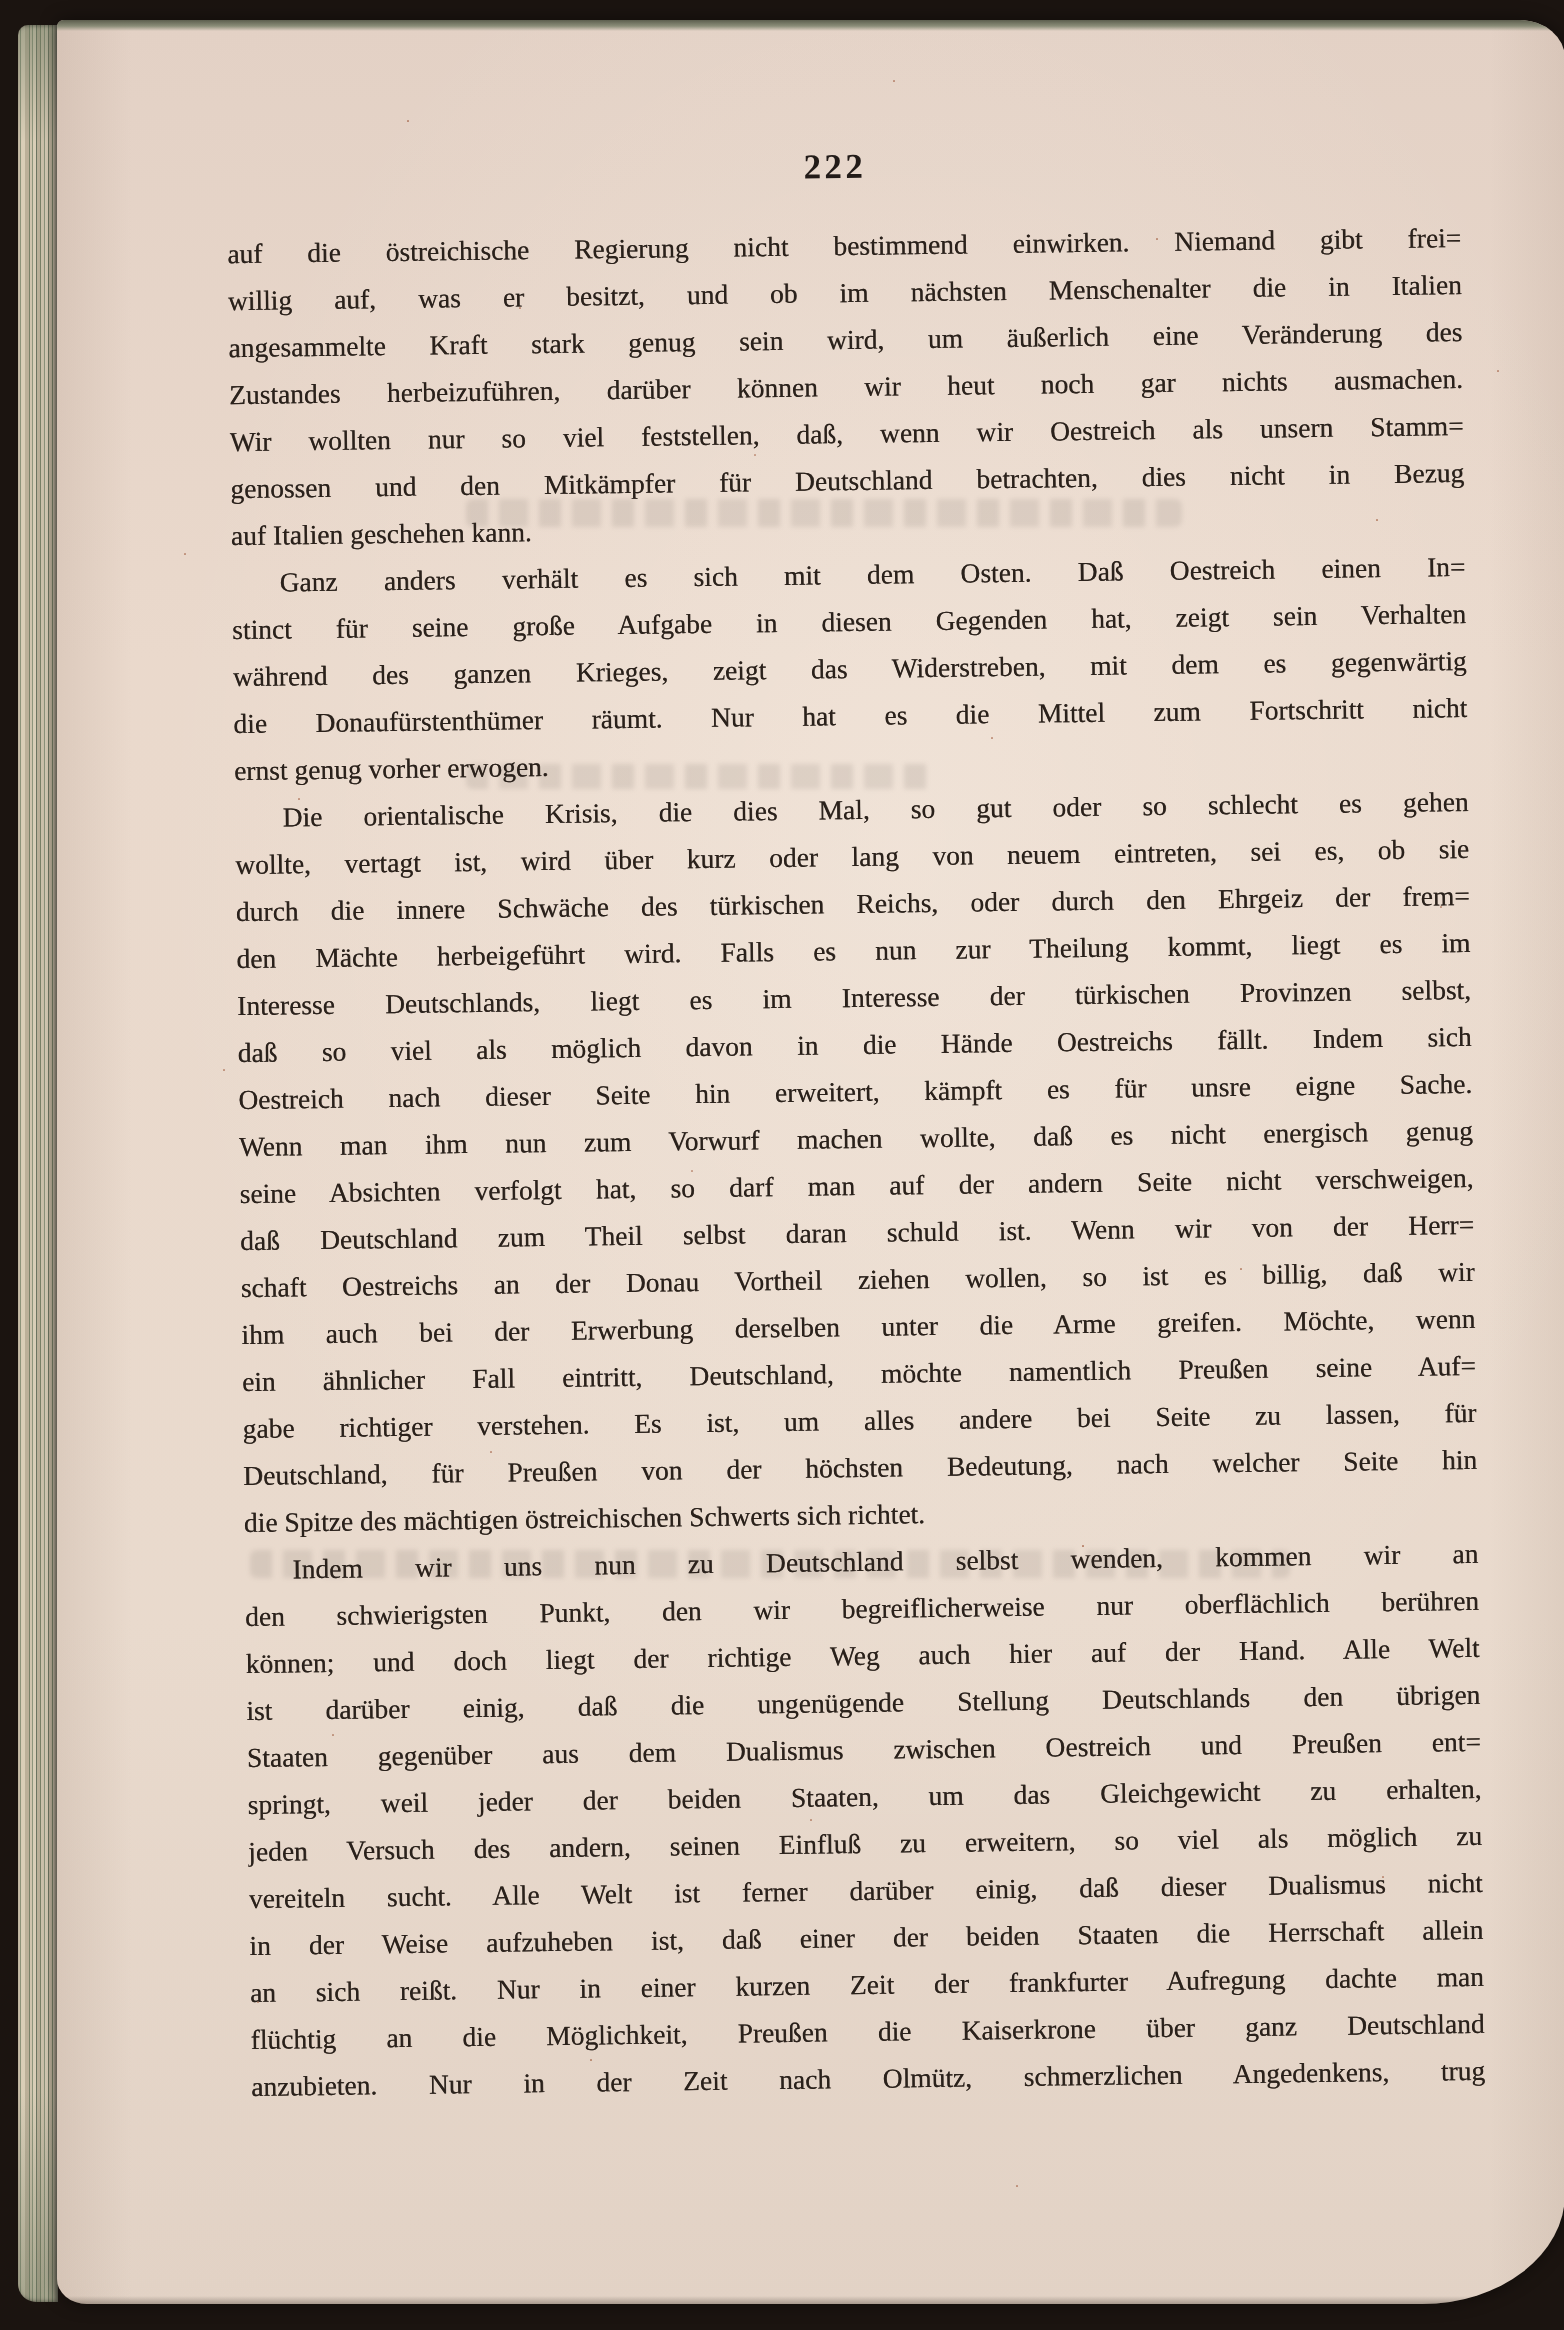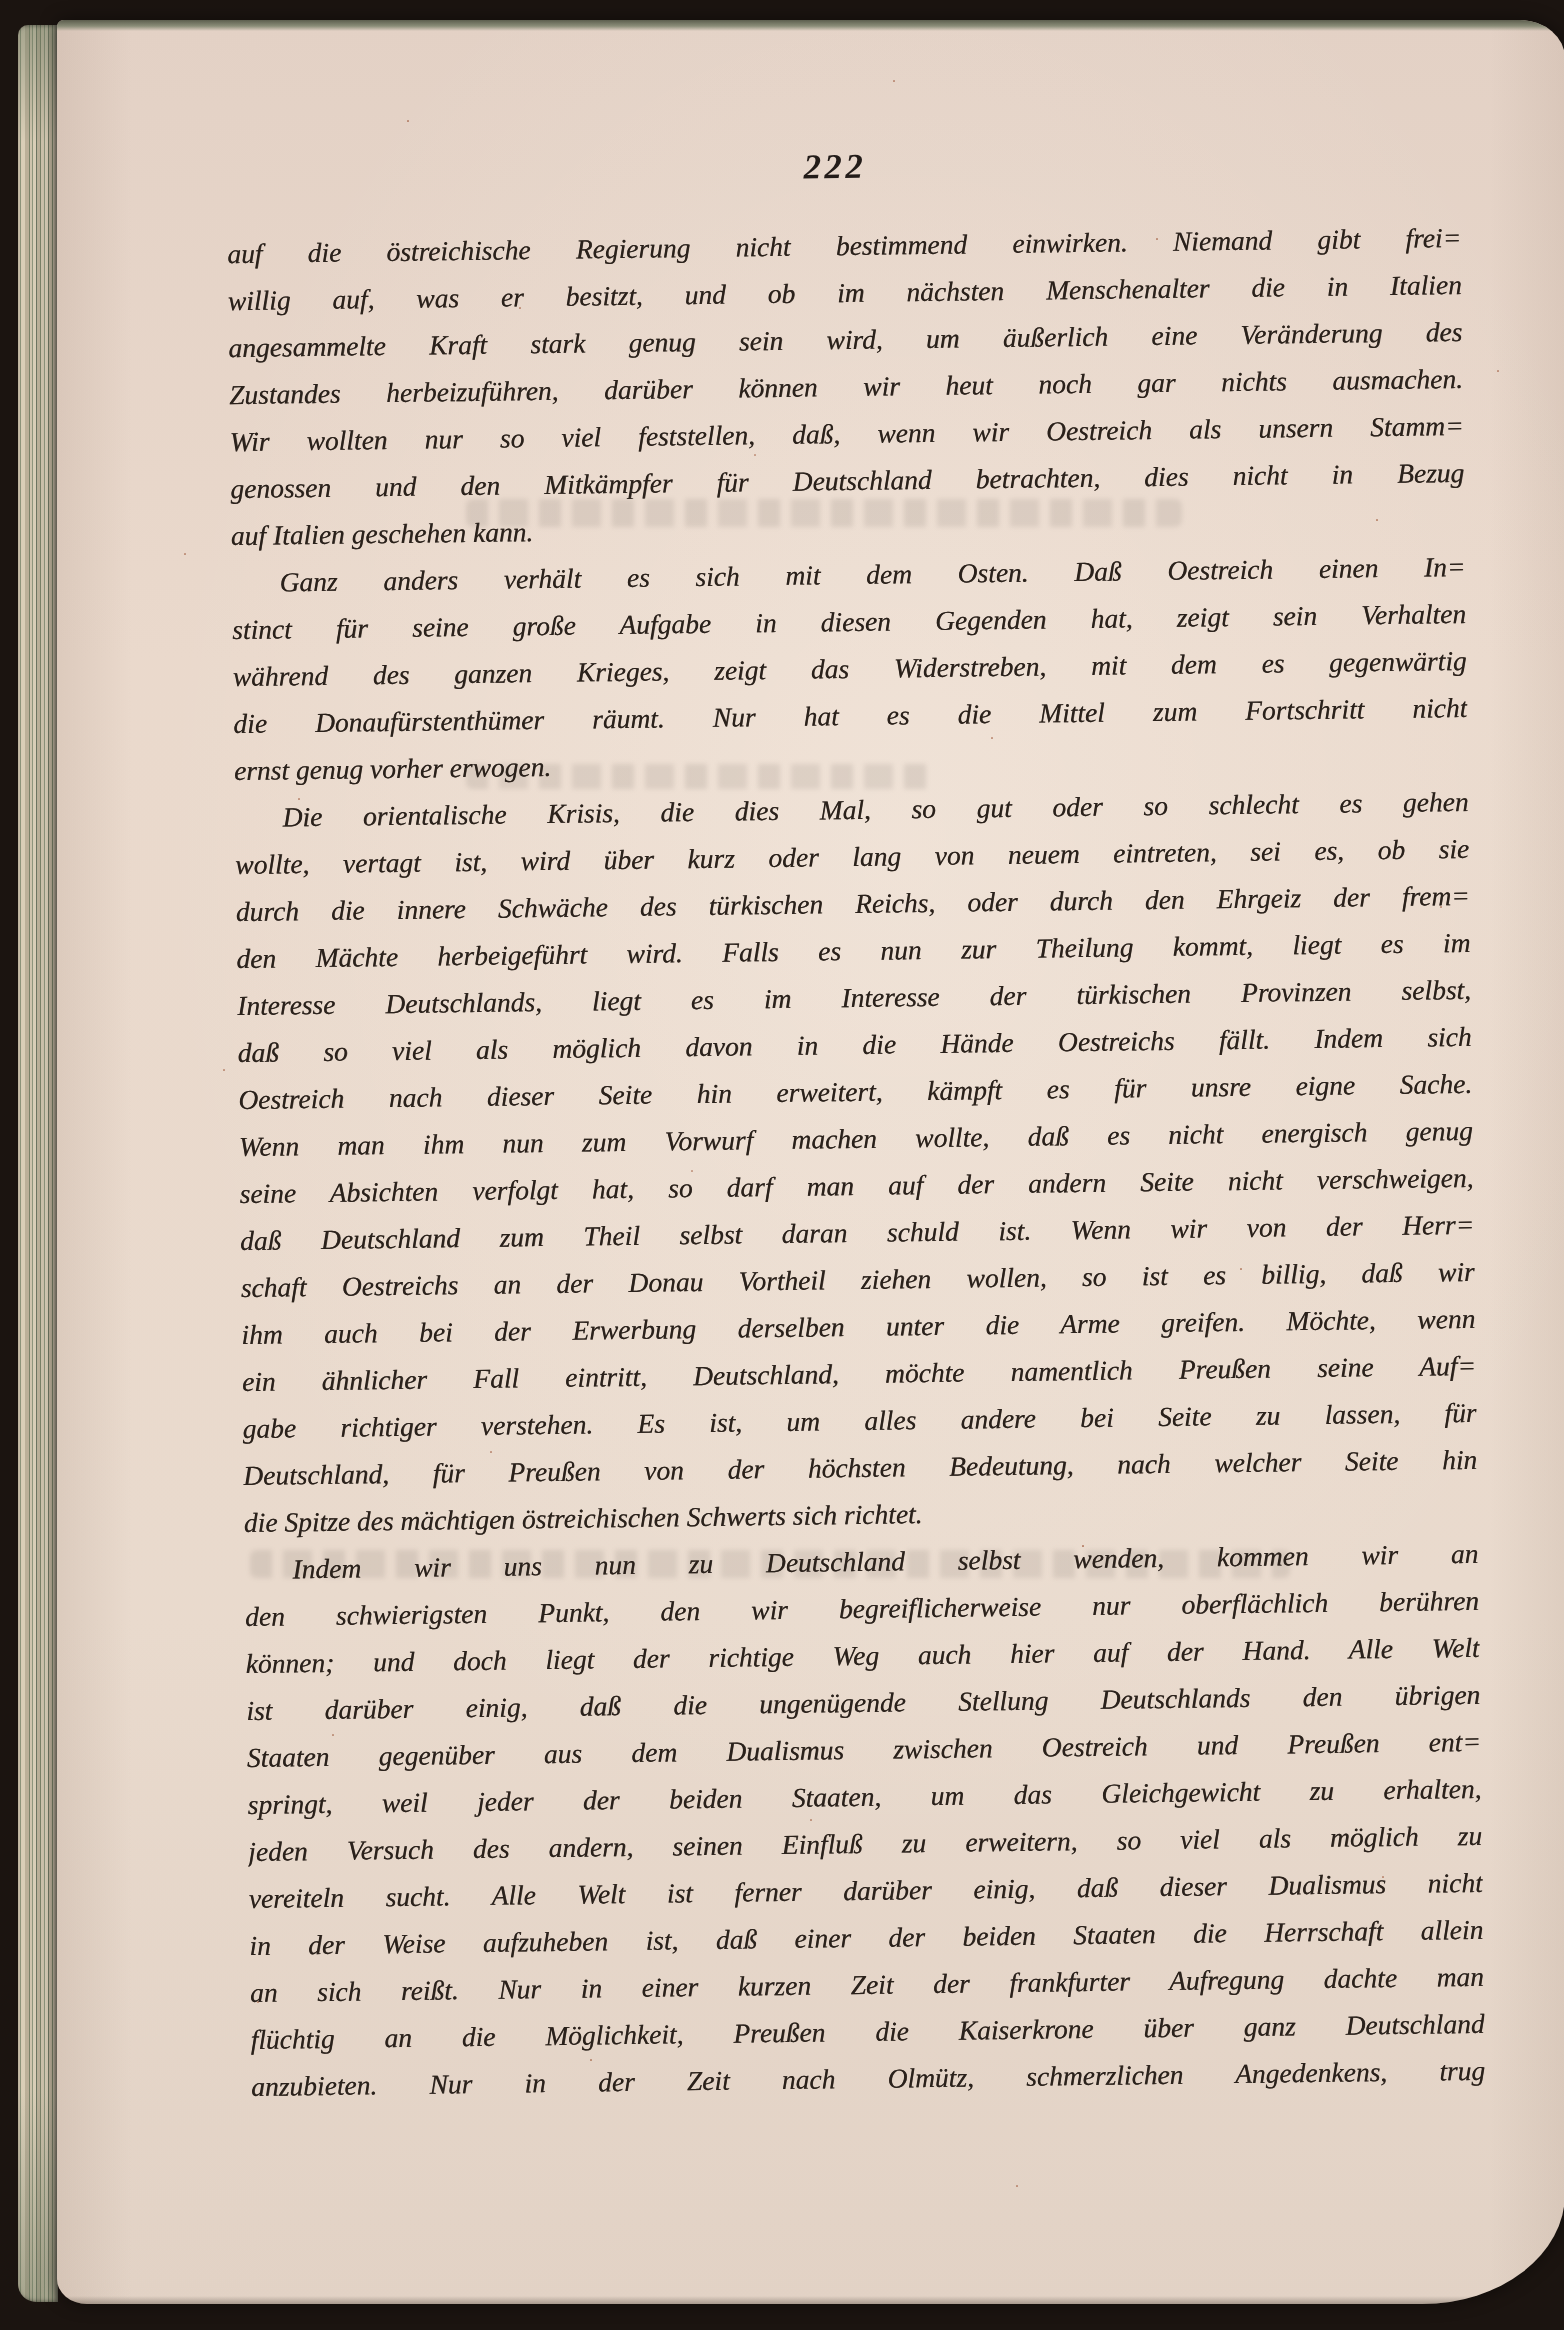--- a/index.html
+++ b/index.html
@@ -31,21 +31,20 @@
     position: absolute;
     left: 57px; top: 20px;
     width: 1508px; height: 2284px;
     border-radius: 6.7px 45px 143px 30px / 6.7px 38px 110px 25px;
     background:
       radial-gradient(1040px 1415px at 56% 36%, rgba(255,250,242,.28), rgba(0,0,0,0) 72%),
       linear-gradient(90deg, rgba(122,95,76,.12), rgba(0,0,0,0) 5%, rgba(0,0,0,0) 95%, rgba(122,95,76,.10)),
       linear-gradient(180deg, #e3d1c5 0%, #ead9cc 28%, #e9dacd 70%, #e2d2c5 100%);
     box-shadow: 0 0 18.3px rgba(0,0,0,.45);
     overflow: hidden;
-    font-style: italic;
   }
   
   .paper::before {
     content: "";
     position: absolute; left: 0; right: 0; top: 0; height: 10.8px;
     background: linear-gradient(180deg, #454a39 0%, #7b816b 55%, rgba(123,129,107,0) 100%);
     opacity: .85;
   }
   
   .paper::after {

